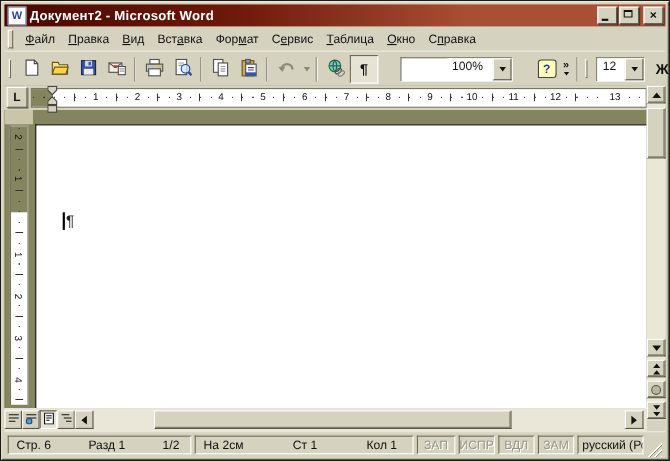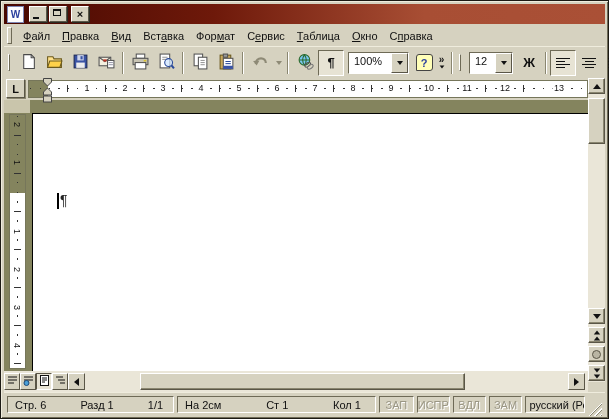--- a/index.html
+++ b/index.html
@@ -114,20 +114,21 @@
     background:repeating-linear-gradient(135deg,transparent 0 2px,#fff 2px 3px,#8a8670 3px 4px);
     clip-path:polygon(100% 0,100% 100%,0 100%);}
 </style>
 </head>
 <body>
 
 <div id="window">
 
   <div class="titlebar">
     <div class="app-icon">W</div>
+    <div class="title-text">Документ2 - Microsoft Word</div>
     <div class="winbtn min"></div>
     <div class="winbtn max"></div>
     <div class="winbtn close">×</div>
   </div>
 
   <div class="menubar">
     <div class="grip-v"></div>
     <div class="menu-item"><u>Ф</u><span>айл</span></div>
     <div class="menu-item"><u>П</u><span>равка</span></div>
     <div class="menu-item"><u>В</u><span>ид</span></div>
@@ -235,21 +236,21 @@
             <path d="M2 6.5h10M7 1.5c-2 3-2 7 0 10M7 1.5c2 3 2 7 0 10" fill="none" stroke="#2a6a2a"></path>
             <ellipse cx="10" cy="11" rx="3" ry="1.7" fill="none" stroke="#555" transform="rotate(-35 10 11)"></ellipse>
             <ellipse cx="12.5" cy="13" rx="3" ry="1.7" fill="none" stroke="#777" transform="rotate(-35 12.5 13)"></ellipse>
           </svg></span>
       </div>
 
     <div class="tbtn pressed">
         <span style="font-weight:bold;font-size:13px;">¶</span>
       </div>
 
-    <div class="combo" style="width:59px;margin:0 4px;">
+    <div class="combo" style="width:59px;margin:0 20px;padding-left:41px;">
       <div class="val" style="flex:1;">100%</div>
       <div class="btn">
           <span class="dd-arrow"></span>
         </div>
     </div>
 
     <div class="help-btn">
         <span class="help-bubble">?</span>
       </div>
 
@@ -416,21 +417,21 @@
     </div>
     <div class="hbtn" style="margin-right:3px;">
         <span class="tri right"></span>
       </div>
   </div>
 
   <div class="statusbar">
     <div class="spanel info1">
       <span>Стр. 6</span>
       <span>Разд 1</span>
-      <span>1/1</span>
+      <span>1/2</span>
     </div>
     <div class="spanel info2">
       <span>На 2см</span>
       <span>Ст 1</span>
       <span>Кол 1</span>
     </div>
     <div class="spanel ind" style="width:35px">
         <span>ЗАП</span>
       </div>
     <div class="spanel ind" style="width:33px">

